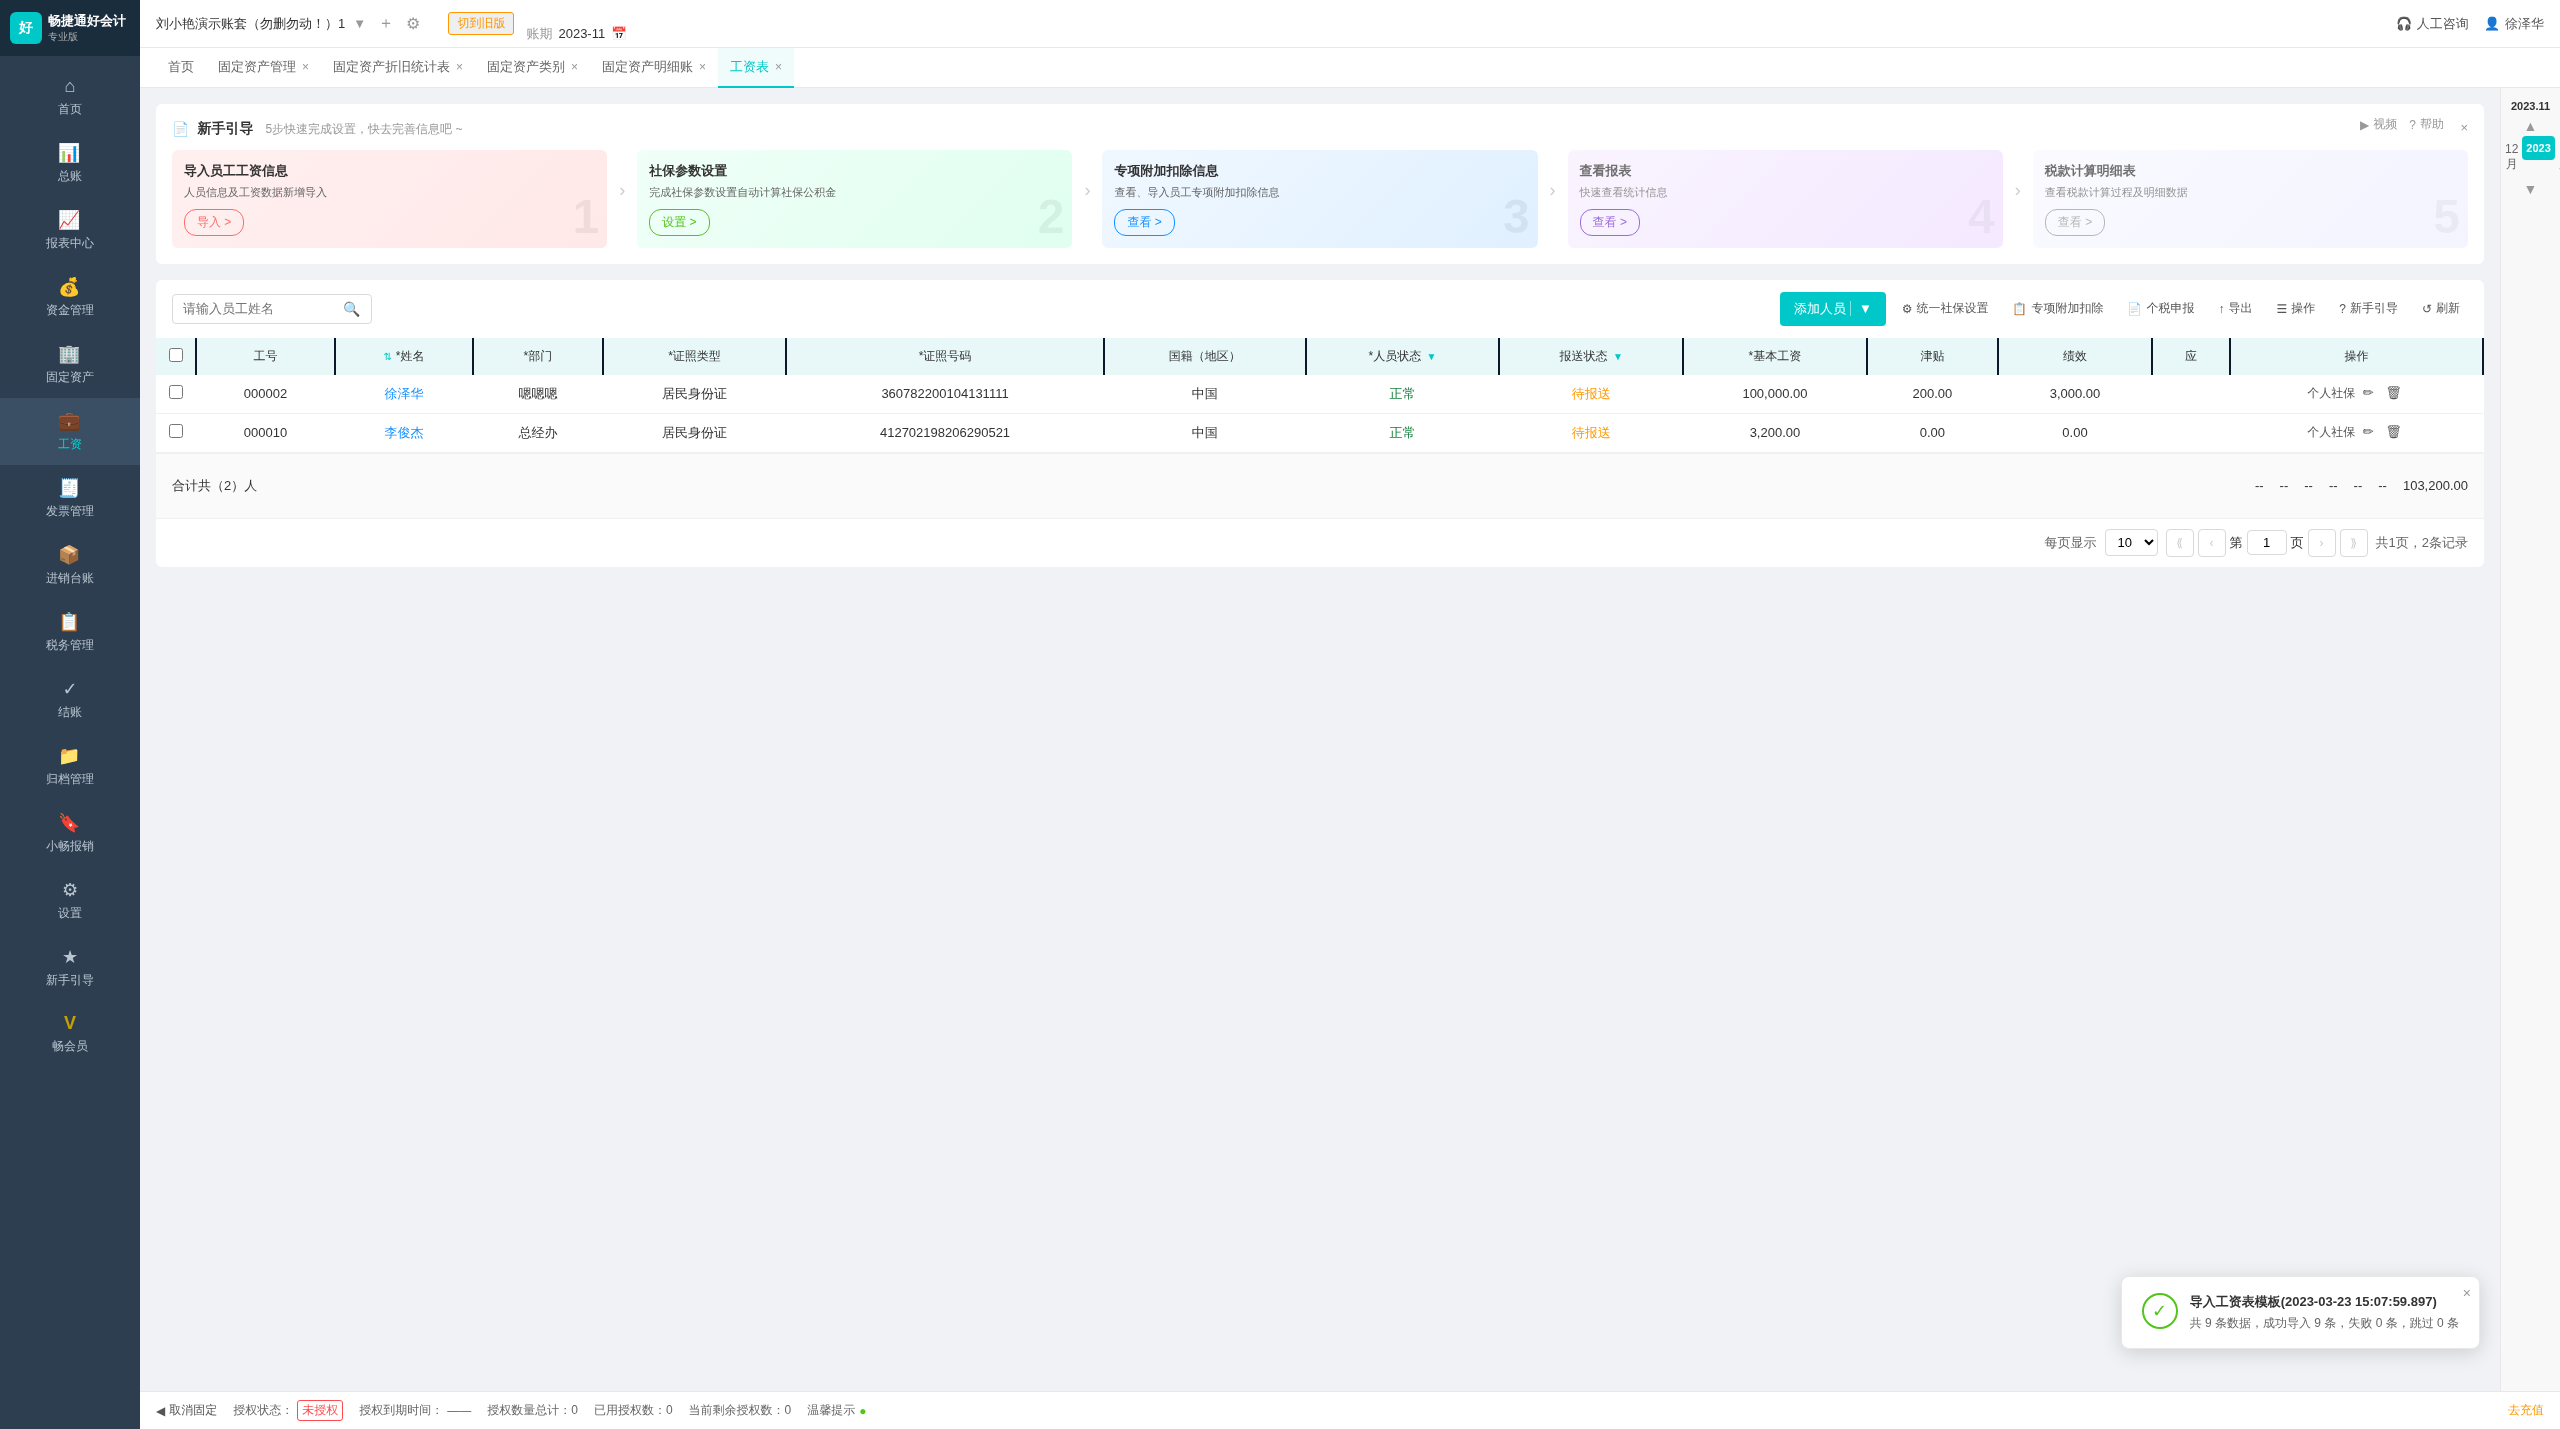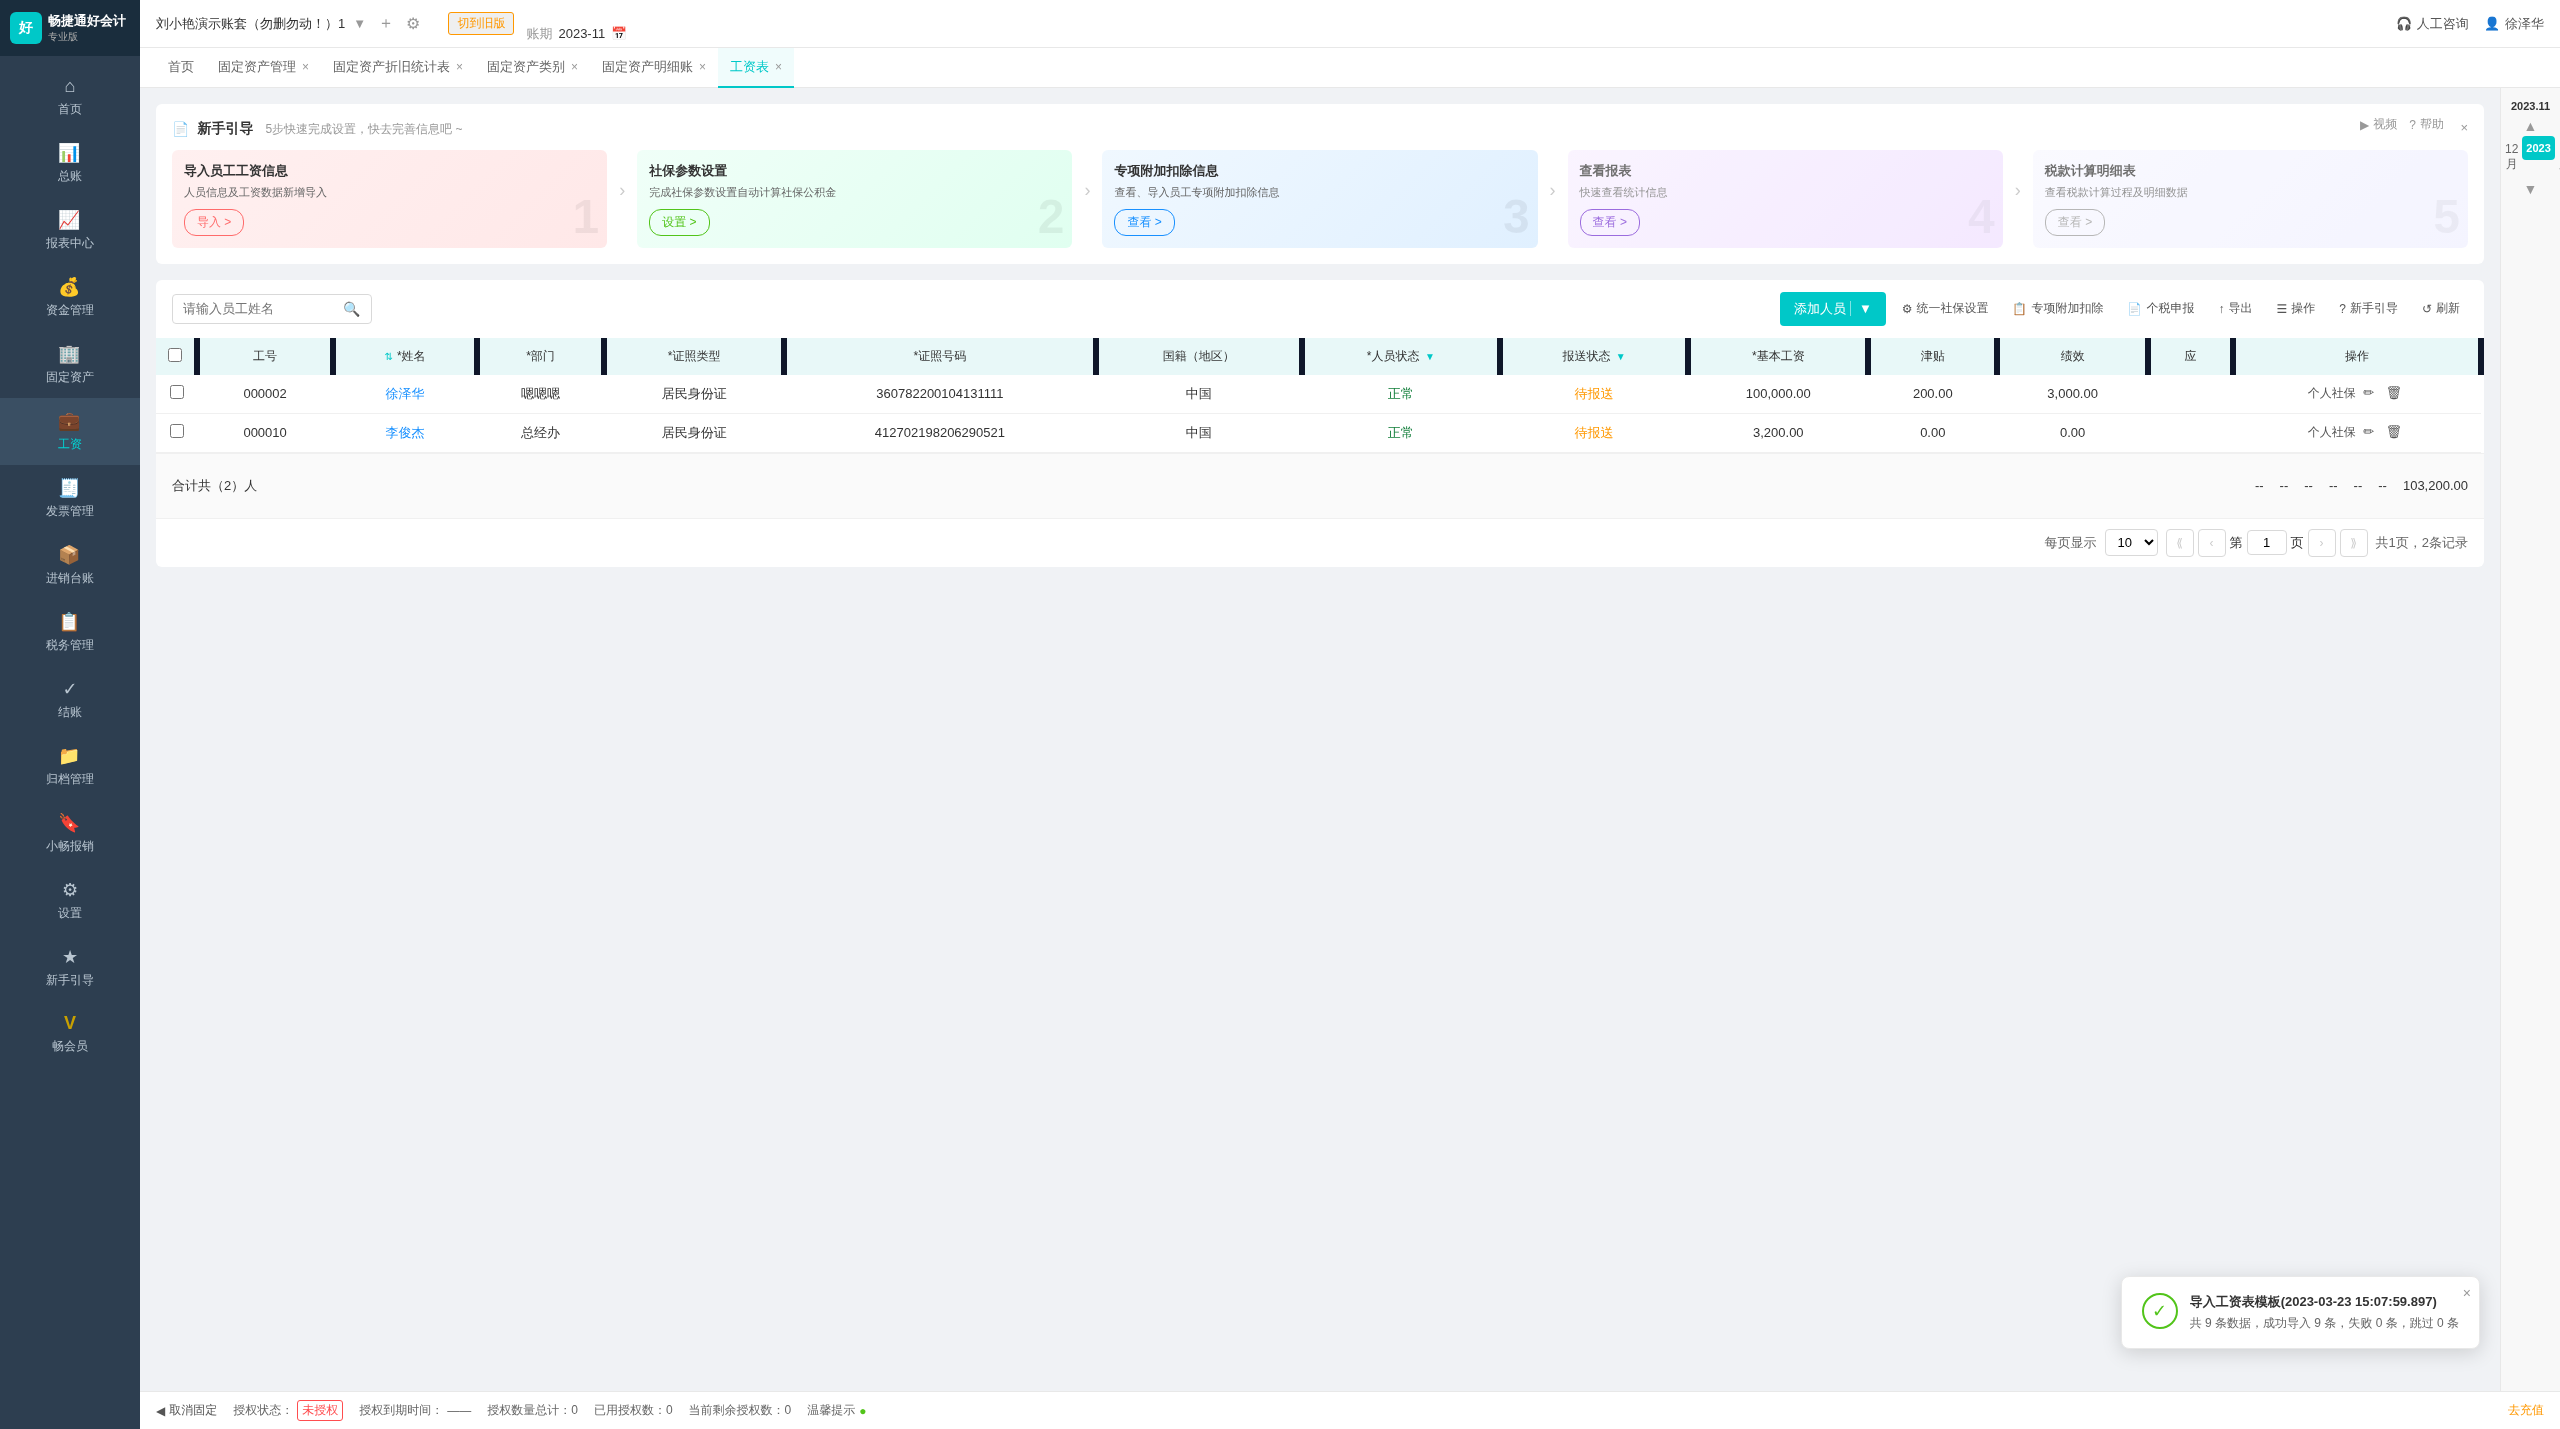--- a/index.html
+++ b/index.html
@@ -84,21 +84,21 @@
     .search-input input { border: none; outline: none; font-size: 13px; color: #666; width: 100%; background: transparent; }
     .search-icon { color: #999; font-size: 14px; cursor: pointer; }
     .toolbar-right { margin-left: auto; display: flex; align-items: center; gap: 8px; }
     .btn-add { background: #00c8c8; color: white; border: none; padding: 8px 14px; border-radius: 4px; cursor: pointer; font-size: 13px; display: flex; align-items: center; gap: 4px; }
     .btn-add-arrow { border-left: 1px solid rgba(255,255,255,0.5); padding-left: 8px; }
     .toolbar-action { display: flex; align-items: center; gap: 4px; color: #555; cursor: pointer; font-size: 12px; padding: 6px 8px; border-radius: 4px; }
     
     
     .data-table { width: 100%; border-collapse: collapse; font-size: 13px; }
     .data-table thead tr { background: #e8f8f8; }
-    .data-table th { padding: 10px 12px; text-align: center; font-weight: normal; color: #333; border: none; white-space: nowrap; font-size: 12px; border-right: 6px solid #0f172a; }
+    .data-table th { padding: 10px 12px; text-align: center; font-weight: normal; color: #333; border: none; white-space: nowrap; font-size: 12px; border-right: 2px solid #0f172a; }
     .data-table th:first-child { width: 40px; }
     .data-table td { padding: 10px 12px; text-align: center; border-bottom: 1px solid #f0f0f0; color: #333; white-space: nowrap; font-size: 13px; }
     .th-sort { display: flex; align-items: center; justify-content: center; gap: 4px; }
     .sort-icon { color: #00c8c8; font-size: 10px; }
     .filter-icon { color: #00c8c8; font-size: 10px; margin-left: 2px; }
     .employee-name { color: #1890ff; cursor: pointer; }
     .status-normal { color: #15803d; }
     .status-pending { color: #ff9800; }
     .action-link { color: #555; font-size: 12px; cursor: pointer; }
     .action-edit { color: #555; cursor: pointer; margin: 0 4px; }

